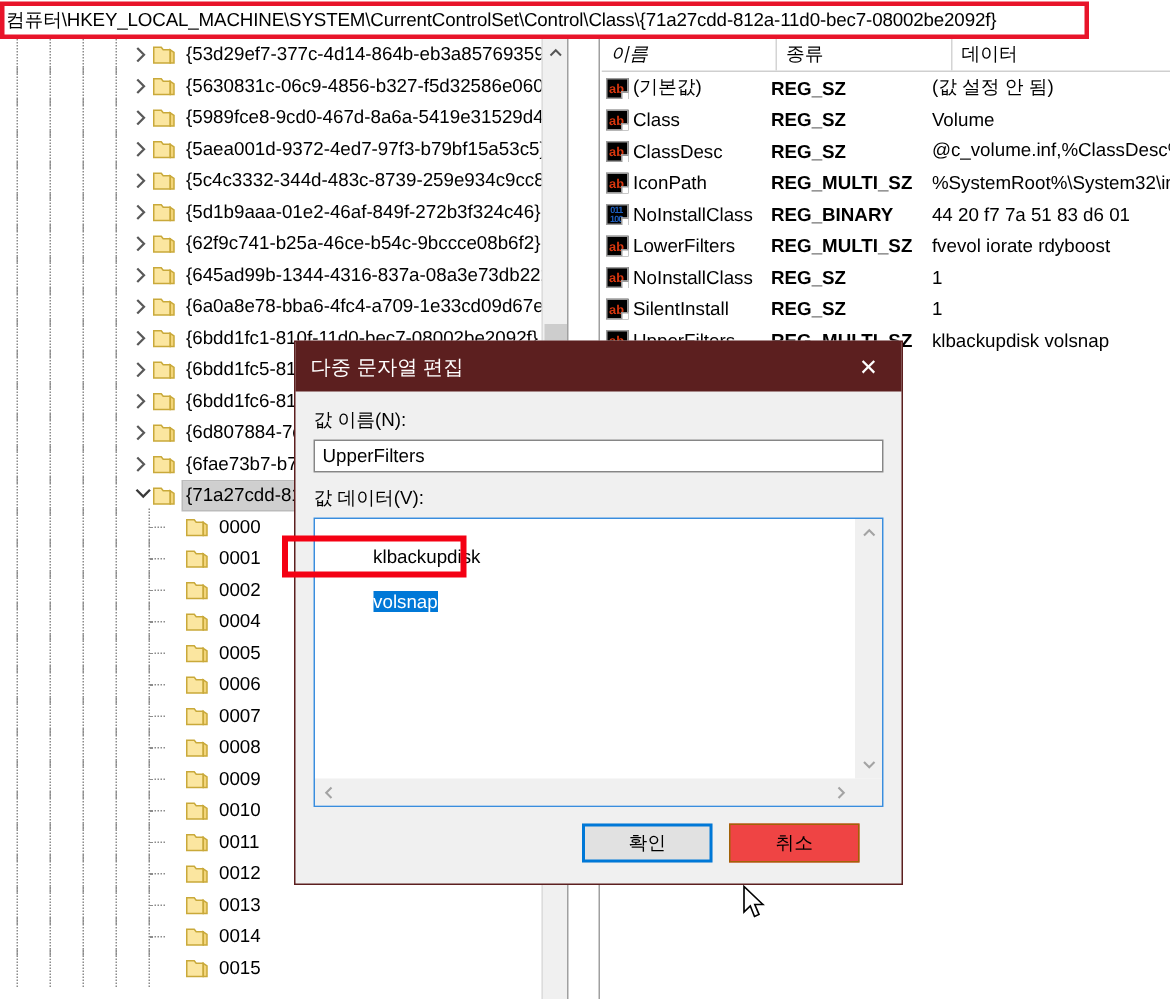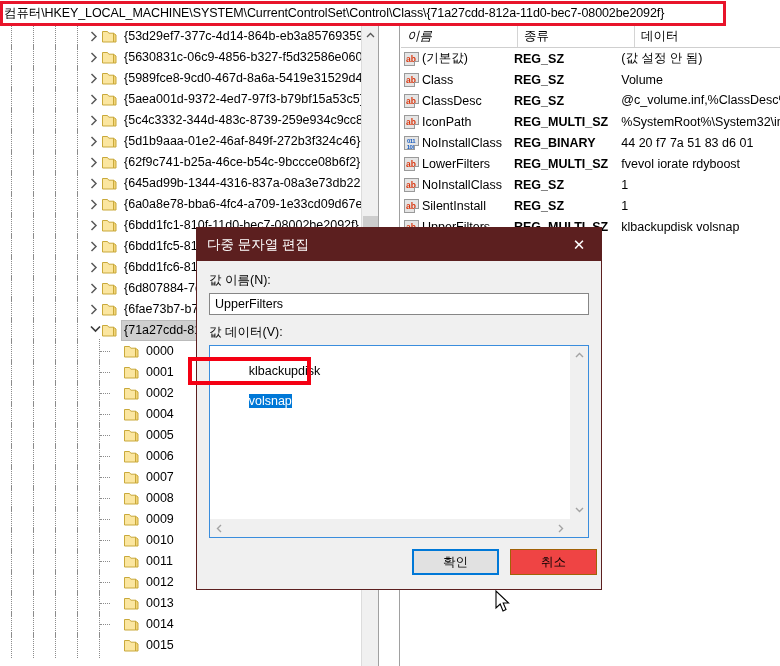--- a/index.html
+++ b/index.html
@@ -166,21 +166,21 @@
   .cell { overflow: hidden; white-space: nowrap; }
   .cell-name { width: 117px; display: flex; align-items: center; padding-left: 3px; }
   .cell-type { width: 117px; padding-left: 6px; font-weight: bold; }
   .cell-data { width: 180px; padding-left: 6px; }
 
   .valicon {
     flex: 0 0 15px;
     width: 14px; height: 14px;
     margin-right: 3px;
     position: relative;
-    background: #e5e5e5;
+    background: #000000;
     border: 1px solid #9a9a9a;
   }
   .valicon .corner {
     position: absolute; right: -1px; bottom: -1px;
     width: 5px; height: 5px;
     background: #ffffff;
     border-left: 1px solid #9a9a9a;
     border-top: 1px solid #9a9a9a;
   }
   .valicon .glyph {
@@ -300,21 +300,21 @@
     color: #a0a0a0;
     font-size: 11px;
   }
   .sb-btn.v-up { top: 0; left: 0; }
   .sb-btn.v-down { bottom: 0; left: 0; }
   .sb-btn.h-left { left: 0; top: 0; }
   .sb-btn.h-right { right: 0; top: 0; }
 
   .dlg-buttons {
     position: absolute;
-    right: 4px; bottom: 14px;
+    right: 28px; bottom: 14px;
     display: flex;
     gap: 11px;
   }
   .dlg-btn {
     width: 87px; height: 26px;
     font-size: 12.5px;
     font-family: "Liberation Sans", sans-serif;
     background: #ef4444;
     border: 1px solid #a16207;
     color: #000;

